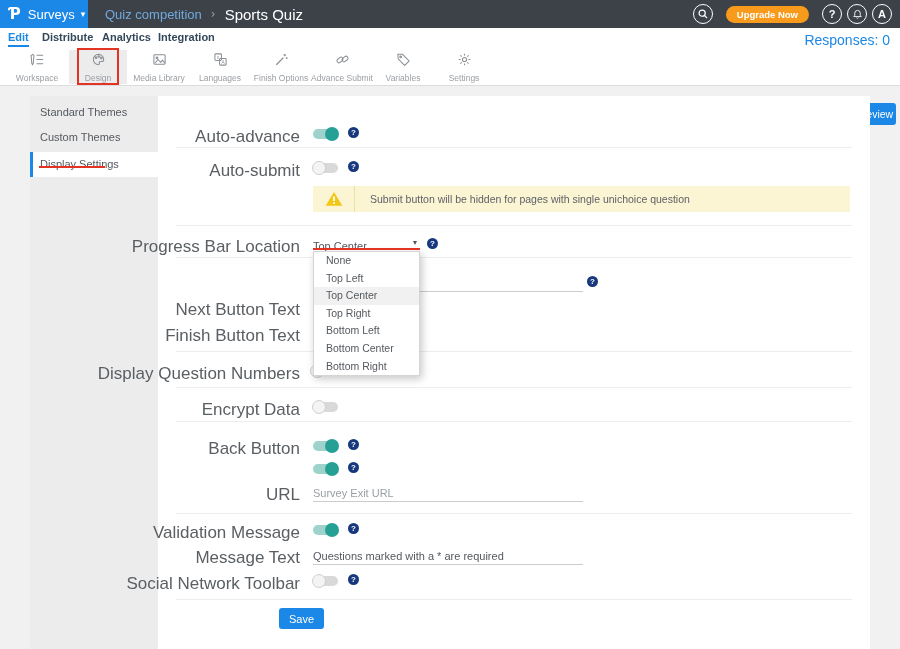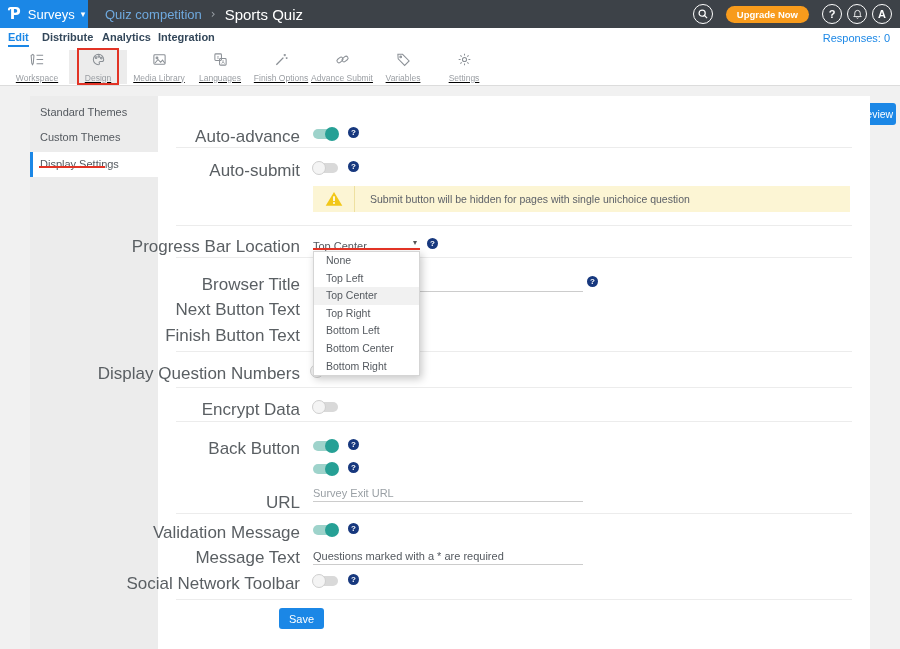--- a/index.html
+++ b/index.html
@@ -22,27 +22,27 @@
   .hicon { width:20px; height:20px; border:1px solid #fff; border-radius:50%; color:#fff;
            display:flex; align-items:center; justify-content:center; font-size:11px; font-weight:bold; cursor:pointer; }
   .upgrade { background:#f89b1c; color:#fff; border:none; border-radius:9px; height:17px;
              padding:0 11px; font-size:9.5px; font-weight:bold; cursor:pointer;
              font-family:"Liberation Sans",sans-serif; }
 
   
   .subnav { position:absolute; left:0; top:28px; width:900px; height:20px; background:#fff; }
   .subnav-item { position:absolute; top:3px; font-size:11px; font-weight:bold; color:#33475a; cursor:pointer; }
   .subnav-item.active { color:#1b87e6; border-bottom:2px solid #1b87e6; padding-bottom:2px; }
-  .responses { position:absolute; right:10px; top:4px; font-size:11px; color:#1b87e6; }
+  .responses { position:absolute; right:10px; top:4px; font-size:14px; color:#1b87e6; }
 
   
   .toolbar { position:absolute; left:0; top:48px; width:900px; height:38px; background:#fff;
              border-bottom:1px solid #dcdcdc; }
   .tbtn { position:absolute; top:2px; width:58px; height:34px; display:flex; flex-direction:column;
-          align-items:center; justify-content:center; gap:2px; cursor:pointer;text-decoration:underline; }
+          align-items:center; justify-content:center; gap:2px; cursor:pointer; }
   .tbtn.active { background:#ececec; }
   .tbtn svg { stroke:#8b9096; fill:none; stroke-width:1.1; }
   .tlabel { font-size:8.5px; color:#9a9ea3; white-space:nowrap; }
   .anno { position:absolute; border:2px solid #e23325; pointer-events:none; z-index:60; }
   .anno-line { position:absolute; background:#e23325; height:2px; z-index:60; pointer-events:none; }
   .surl { position:absolute; left:660px; top:55px; width:168px; height:22px; border:1px solid #c8c8c8;
           background:#fbfbfb; font-size:9.5px; color:#54595f; padding:0 20px 0 6px; border-radius:2px;
           font-family:"Liberation Sans",sans-serif; }
   .surl-pencil { position:absolute; left:810px; top:59px; width:14px; height:14px; cursor:pointer; }
   .preview-btn { position:absolute; left:836px; top:55px; width:60px; height:22px; background:#1b87e6;
@@ -251,21 +251,20 @@
   <div class="flabel" style="top:237px;">Progress Bar Location</div>
   <div class="selectbox">
     <span class="selval">Top Center</span>
     <span class="selcaret">▾</span>
   </div>
   <span class="help" style="left:427px; top:238px;">?</span>
 
   <div class="anno-line" style="left:313px; top:248px; width:107px; z-index:55;"></div>
   <div class="divider" style="top:257px;"></div>
 
-  <div class="flabel" style="top:275px;">Browser Title</div>
   <input class="uinput" style="left: 313px; top: 274px; width: 270px;" value="">
   <span class="help" style="left:587px; top:276px;">?</span>
 
   <div class="flabel" style="top:300px;">Next Button Text</div>
   <input class="uinput" style="left: 313px; top: 299px; width: 100px; border-bottom: none;" value="">
 
   <div class="flabel" style="top:326px;">Finish Button Text</div>
   <input class="uinput" style="left: 313px; top: 325px; width: 100px; border-bottom: none;" value="">
   <div class="divider" style="top:351px;"></div>
 
@@ -295,21 +294,21 @@
   <span class="toggle on" style="left:313px; top:441px;">
       <span class="knob"></span>
     </span>
   <span class="help" style="left:348px; top:439px;">?</span>
 
   <span class="toggle on" style="left:313px; top:464px;">
       <span class="knob"></span>
     </span>
   <span class="help" style="left:348px; top:462px;">?</span>
 
-  <div class="flabel" style="top:485px;margin-top:8px;">URL</div>
+  <div class="flabel" style="top:485px;">URL</div>
   <input class="uinput" style="left: 313px; top: 484px; width: 270px;" placeholder="Survey Exit URL">
   <div class="divider" style="top:513px;"></div>
 
   <div class="flabel" style="top:523px;">Validation Message</div>
   <span class="toggle on" style="left:313px; top:525px;">
       <span class="knob"></span>
     </span>
   <span class="help" style="left:348px; top:523px;">?</span>
 
   <div class="flabel" style="top:548px;">Message Text</div>

